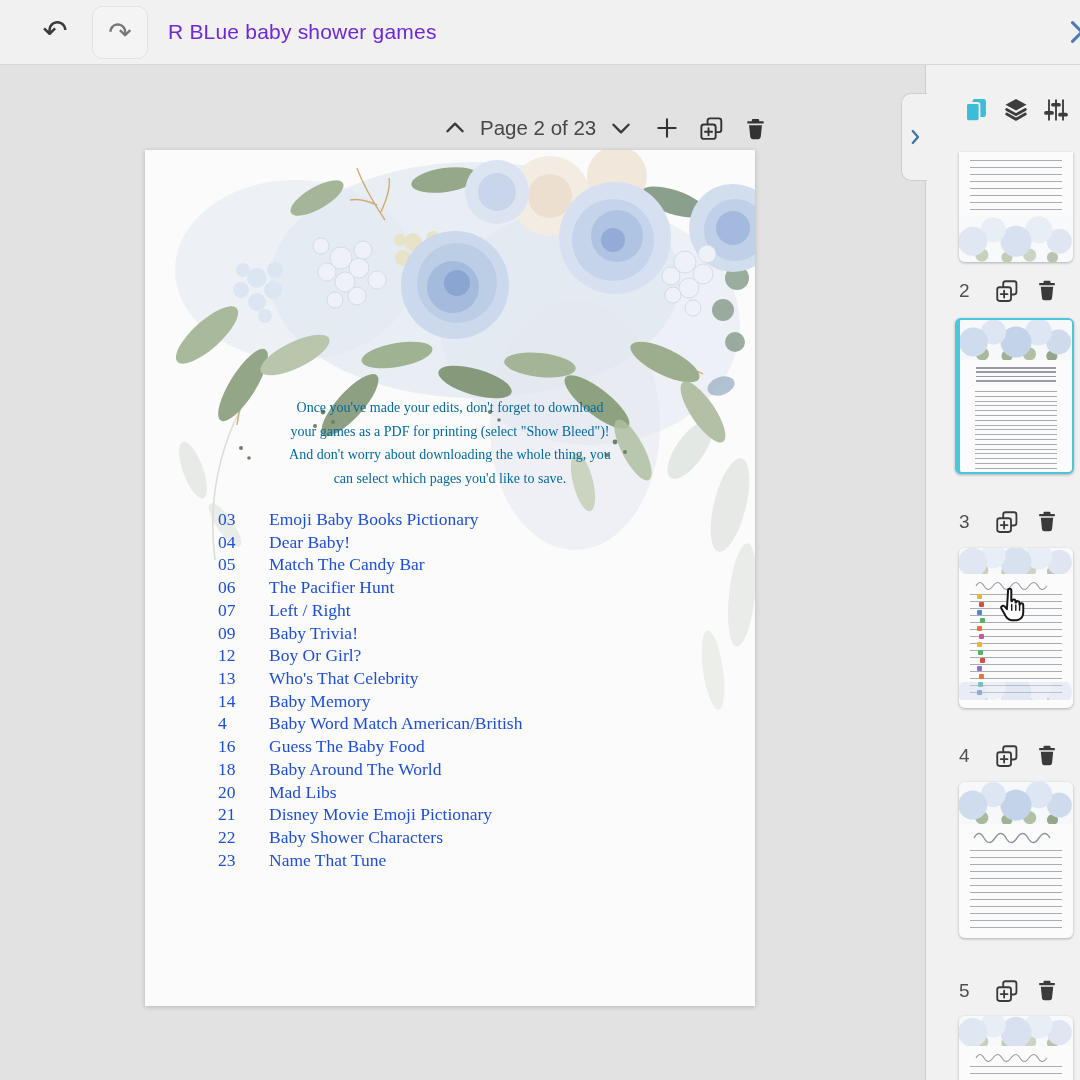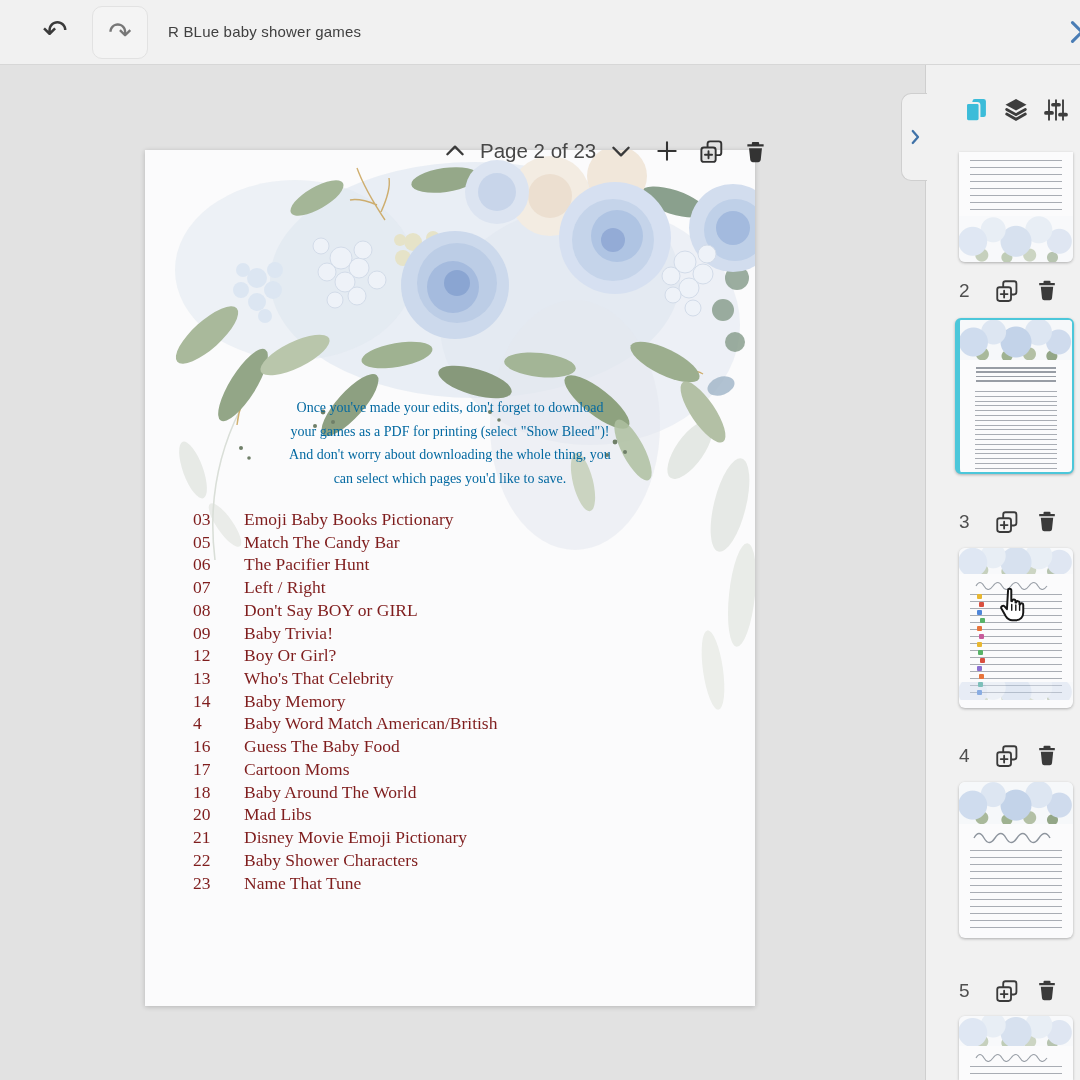--- a/index.html
+++ b/index.html
@@ -6,38 +6,38 @@
   .app{position:relative;width:1080px;height:1080px;background:#e2e2e2;overflow:hidden;
        font-family:"Liberation Sans",sans-serif;}
   
   .header{position:absolute;left:0;top:0;width:1080px;height:64px;background:#f1f1f1;
           border-bottom:1px solid #d7d7d7;z-index:30;}
   .undo-btn{position:absolute;left:38px;top:14px;width:34px;height:34px;font-size:30px;line-height:34px;
             color:#3a3a3a;text-align:center;cursor:pointer;}
   .redo-btn{position:absolute;left:92px;top:6px;width:54px;height:51px;border:1px solid #e2e2e2;
             background:#f4f4f4;border-radius:10px;font-size:28px;line-height:51px;color:#777;
             text-align:center;cursor:pointer;}
-  .doc-title{position:absolute;left:168px;top:0;height:64px;line-height:64px;font-size:15px;
-             color:#404040;letter-spacing:.2px;}
+  .doc-title{position:absolute;left:168px;top:0;height:64px;line-height:64px;font-size:21px;
+             color:#6d28d9;letter-spacing:.2px;}
   .header-collapse{position:absolute;left:1062px;top:18px;width:28px;height:28px;}
   
-  .pagenav{position:absolute;left:438px;top:108px;height:40px;display:flex;align-items:center;z-index:5;margin-top:23px;}
+  .pagenav{position:absolute;left:438px;top:108px;height:40px;display:flex;align-items:center;z-index:5;}
   .pn-item{display:flex;align-items:center;justify-content:center;cursor:pointer;}
   .pn-chevron{width:34px;height:34px;}
   .pn-label{font-size:20.5px;color:#474747;margin:0 8px;white-space:nowrap;}
   .pn-icon{width:30px;height:30px;margin-left:14px;}
   
   .page{position:absolute;left:145px;top:150px;width:610px;height:856px;background:#fbfbfc;
         box-shadow:0 1px 5px rgba(0,0,0,.20);overflow:hidden;}
   .floral{position:absolute;left:0;top:0;}
   .intro{position:absolute;left:40px;right:40px;top:246px;text-align:center;
          font-family:"Liberation Serif",serif;font-size:14px;line-height:23.6px;color:#0369a1;
          white-space:pre-line;}
-  .games{position:absolute;left:48px;top:358px;font-family:"Liberation Serif",serif;
-         font-size:17.5px;color:#7f1d1d;}
+  .games{position:absolute;left:73px;top:358px;font-family:"Liberation Serif",serif;
+         font-size:17.5px;color:#1d4ed8;}
   .game-row{display:flex;line-height:22.72px;}
   .game-num{width:51px;}
   
   .sidebar{position:absolute;left:925px;top:64px;width:155px;height:1016px;background:#f1f1f1;
            border-left:1px solid #cfcfcf;z-index:20;}
   .tab-handle{position:absolute;left:-25px;top:29px;width:25px;height:86px;background:#f1f1f1;
               border:1px solid #cfcfcf;border-right:none;border-radius:10px 0 0 10px;
               display:flex;align-items:center;justify-content:center;cursor:pointer;}
   .side-tools{position:absolute;left:36px;top:32px;display:flex;gap:12px;}
   .tool-btn{width:28px;height:28px;cursor:pointer;}
@@ -254,40 +254,40 @@
 And don't worry about downloading the whole thing, you
 can select which pages you'd like to save.</div>
 
     <div class="games">
 
         <div class="game-row">
           <span class="game-num">03</span>
           <span class="game-title">Emoji Baby Books Pictionary</span>
         </div>
 
+        <div class="game-row">
+          <span class="game-num">04</span>
+          <span class="game-title">Dear Baby!</span>
+        </div>
 
         <div class="game-row">
           <span class="game-num">05</span>
           <span class="game-title">Match The Candy Bar</span>
         </div>
 
         <div class="game-row">
           <span class="game-num">06</span>
           <span class="game-title">The Pacifier Hunt</span>
         </div>
 
         <div class="game-row">
           <span class="game-num">07</span>
           <span class="game-title">Left / Right</span>
         </div>
 
-        <div class="game-row">
-          <span class="game-num">08</span>
-          <span class="game-title">Don't Say BOY or GIRL</span>
-        </div>
 
         <div class="game-row">
           <span class="game-num">09</span>
           <span class="game-title">Baby Trivia!</span>
         </div>
 
 
 
         <div class="game-row">
           <span class="game-num">12</span>
@@ -307,24 +307,20 @@
         <div class="game-row">
           <span class="game-num">4</span>
           <span class="game-title">Baby Word Match American/British</span>
         </div>
 
         <div class="game-row">
           <span class="game-num">16</span>
           <span class="game-title">Guess The Baby Food</span>
         </div>
 
-        <div class="game-row">
-          <span class="game-num">17</span>
-          <span class="game-title">Cartoon Moms</span>
-        </div>
 
         <div class="game-row">
           <span class="game-num">18</span>
           <span class="game-title">Baby Around The World</span>
         </div>
 
 
         <div class="game-row">
           <span class="game-num">20</span>
           <span class="game-title">Mad Libs</span>

